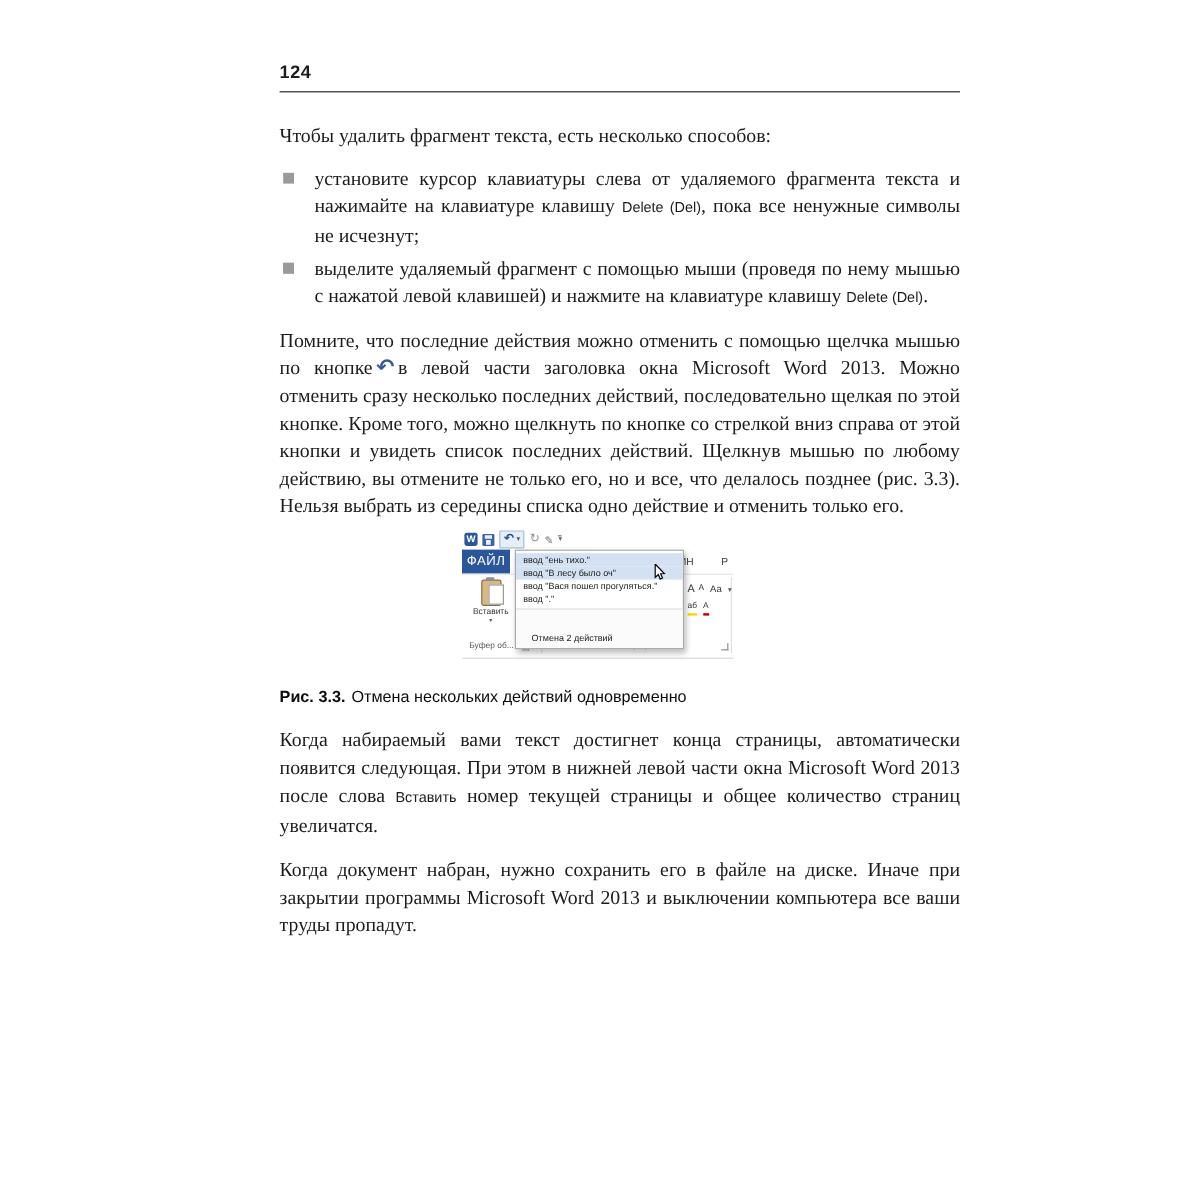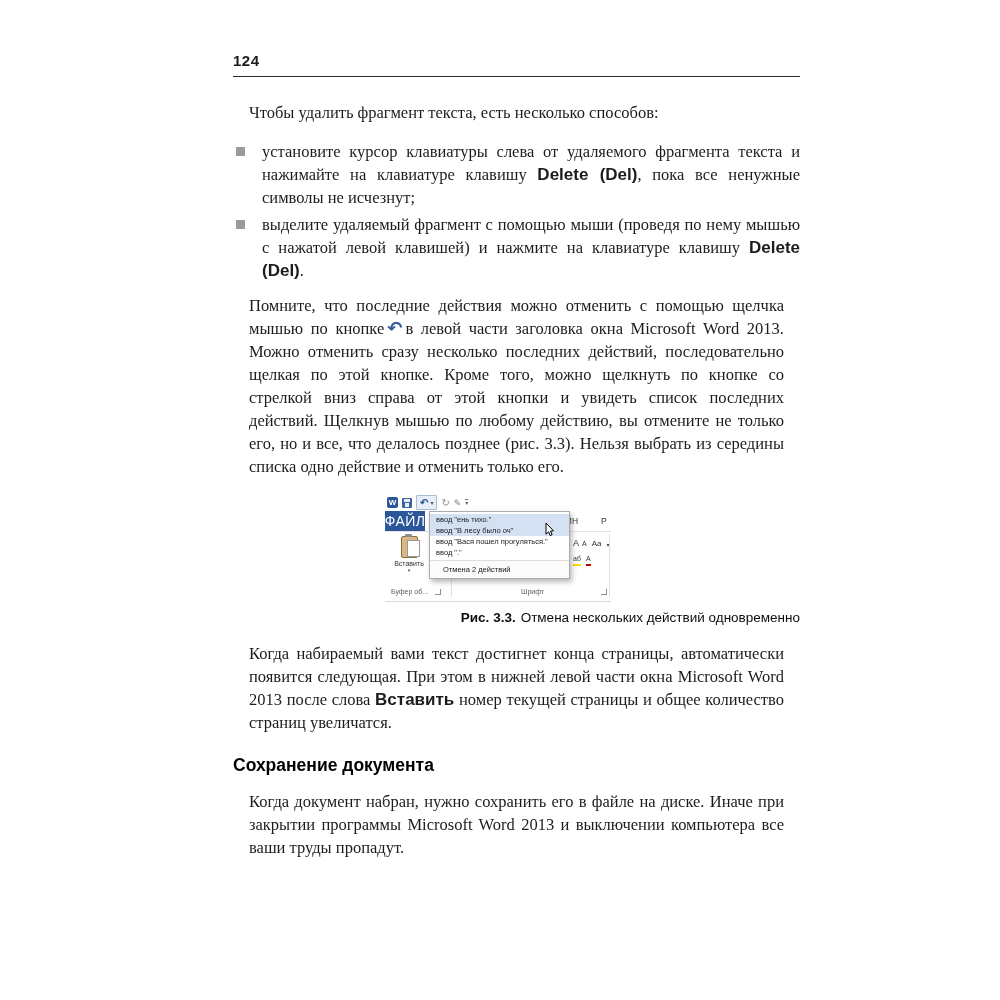--- a/index.html
+++ b/index.html
@@ -7,23 +7,23 @@
           font-family:"Liberation Serif", serif; color:#1c1c1c; }
   .content { position:absolute; left:233px; top:52px; width:567px; }
 
   
   .header-row { display:flex; align-items:baseline; border-bottom:1.5px solid #2a2a2a;
                 padding-bottom:7px; font-family:"Liberation Sans", sans-serif; }
   .page-num { font-weight:bold; font-size:15px; letter-spacing:.5px; }
   .chapter  { font-size:13px; margin-left:40px; }
 
   
-  p, .para { font-size:16.5px; line-height:23px; text-align:justify; margin:16px; }
+  p, .para { font-size:16.5px; line-height:23px; text-align:justify; margin:0; }
   .intro { margin-top:24px; }
-  .ui-term { font-family:"Liberation Sans", sans-serif; font-size:17px;font-weight:bold; }
+  .ui-term { font-family:"Liberation Sans", sans-serif; font-size:12px; }
   .undo-inline { font-family:"DejaVu Sans", sans-serif; color:#35599c; font-weight:bold;
                  font-size:18px; line-height:0; margin:0 3px; }
 
   ul.bullets { list-style:none; margin:13px 0 0 0; padding:0; }
   ul.bullets li { position:relative; padding-left:29px; margin-top:4px; font-size:16.5px; line-height:23px; text-align:justify; }
   ul.bullets li:first-child { margin-top:0; }
   .bullet-sq { position:absolute; left:3px; top:7px; width:9px; height:9px; background:#9a9a9a; }
 
   .p-undo { margin-top:12px; }
   .p-flow { margin-top:17px; }
@@ -47,21 +47,21 @@
   .icon-save::after  { content:""; position:absolute; bottom:1px; left:3px; width:4px; height:4px; background:#e8eef7; }
   .undo-btn { display:flex; align-items:center; border:1px solid #a9bcd6; background:#e6eef8;
               height:13px; padding:0 3px; border-radius:1px; }
   .undo-glyph { color:#2b579a; font-size:10px; font-weight:bold; line-height:11px; }
   .mini-caret { font-size:6px; color:#555; margin-left:2px; line-height:6px; }
   .icon-redo { color:#8f8f8f; font-size:10px; line-height:11px; }
   .icon-pen  { color:#777; font-size:9px; line-height:10px; }
   .qat-caret { font-size:6px; color:#666; line-height:5px; border-top:1px solid #777; padding-top:1px; }
 
   .file-tab { position:absolute; left:0; top:17px; width:40px; height:20px; background:#2b579a;
-              color:#fff; font-size:14px; letter-spacing:.4px; display:flex; align-items:center; justify-content:center; }
+              color:#fff; font-size:11px; letter-spacing:.4px; display:flex; align-items:center; justify-content:center; }
   .tab-partial { position:absolute; top:22px; font-size:8.5px; color:#3a3a3a; }
   .tab-design { left:170px; } .tab-r { left:216px; }
 
   .paste-group { position:absolute; left:4px; top:42px; width:40px; text-align:center; }
   .clipboard { width:15px; height:20px; margin:0 auto; background:#d9b982; border:1px solid #8a6d44;
                border-radius:2px; position:relative; }
   .clipboard::before { content:""; position:absolute; top:-3px; left:3px; width:7px; height:3px;
                        background:#8f8f8f; border-radius:1px; }
   .clipboard::after  { content:""; position:absolute; left:5px; top:3px; width:11px; height:15px;
                        background:#fff; border:1px solid #9a9a9a; }
@@ -84,24 +84,24 @@
   .ic-colorbar { font-size:7px; line-height:8px; color:#333; padding-bottom:1px; }
   .ic-highlight { border-bottom:2px solid #ffd800; }
   .ic-fontcolor { border-bottom:2px solid #c00000; }
 
   .dropdown { position:absolute; left:44px; top:17px; width:139px; background:#fff;
               border:1px solid #ababab; box-shadow:2px 3px 5px rgba(0,0,0,.28); z-index:5; }
   .dd-list { padding:2px 0; }
   .dd-item { font-size:7.5px; line-height:11px; padding:0 6px; white-space:nowrap; color:#1a1a1a; }
   .dd-item.hl { background:#d3e1f3; }
   .dd-footer { border-top:1px solid #dedede; background:#fbfbfb; font-size:7.5px; line-height:11px;
-               padding:3px 0 3px 13px; color:#1a1a1a; }
+               padding:18px 0 3px 13px; color:#1a1a1a; }
   .cursor { position:absolute; left:160px; top:29px; z-index:9; }
 
-  .caption { margin-top:8px; text-align:right; font-family:"Liberation Sans", sans-serif;
+  .caption { margin-top:24px; text-align:left; font-family:"Liberation Sans", sans-serif;
              font-size:13.5px; color:#0d0d0d; }
   .caption .cap-bold { font-weight:bold; }
   .caption .cap-text { margin-left:5px; }
 </style>
 </head>
 <body>
 
 <div class="page">
   <div class="content">
 
@@ -192,18 +192,17 @@
         <div class="bottom-line"></div>
       </div>
 
       <div class="caption">
         <span class="cap-bold">Рис. 3.3.</span><span class="cap-text">Отмена нескольких действий одновременно</span>
       </div>
     </div>
 
     <p class="p-flow"><span>Когда набираемый вами текст достигнет конца страницы, автоматически появится следующая. При этом в нижней левой части окна Microsoft Word 2013 после слова </span><span class="ui-term">Вставить</span><span> номер текущей страницы и общее количество страниц увеличатся.</span></p>
 
-    <div class="section-heading">Сохранение документа</div>
 
     <p class="p-save"><span>Когда документ набран, нужно сохранить его в файле на диске. Иначе при закрытии программы Microsoft Word 2013 и выключении компьютера все ваши труды пропадут.</span></p>
 
   </div>
 </div>
 
 </body></html>

